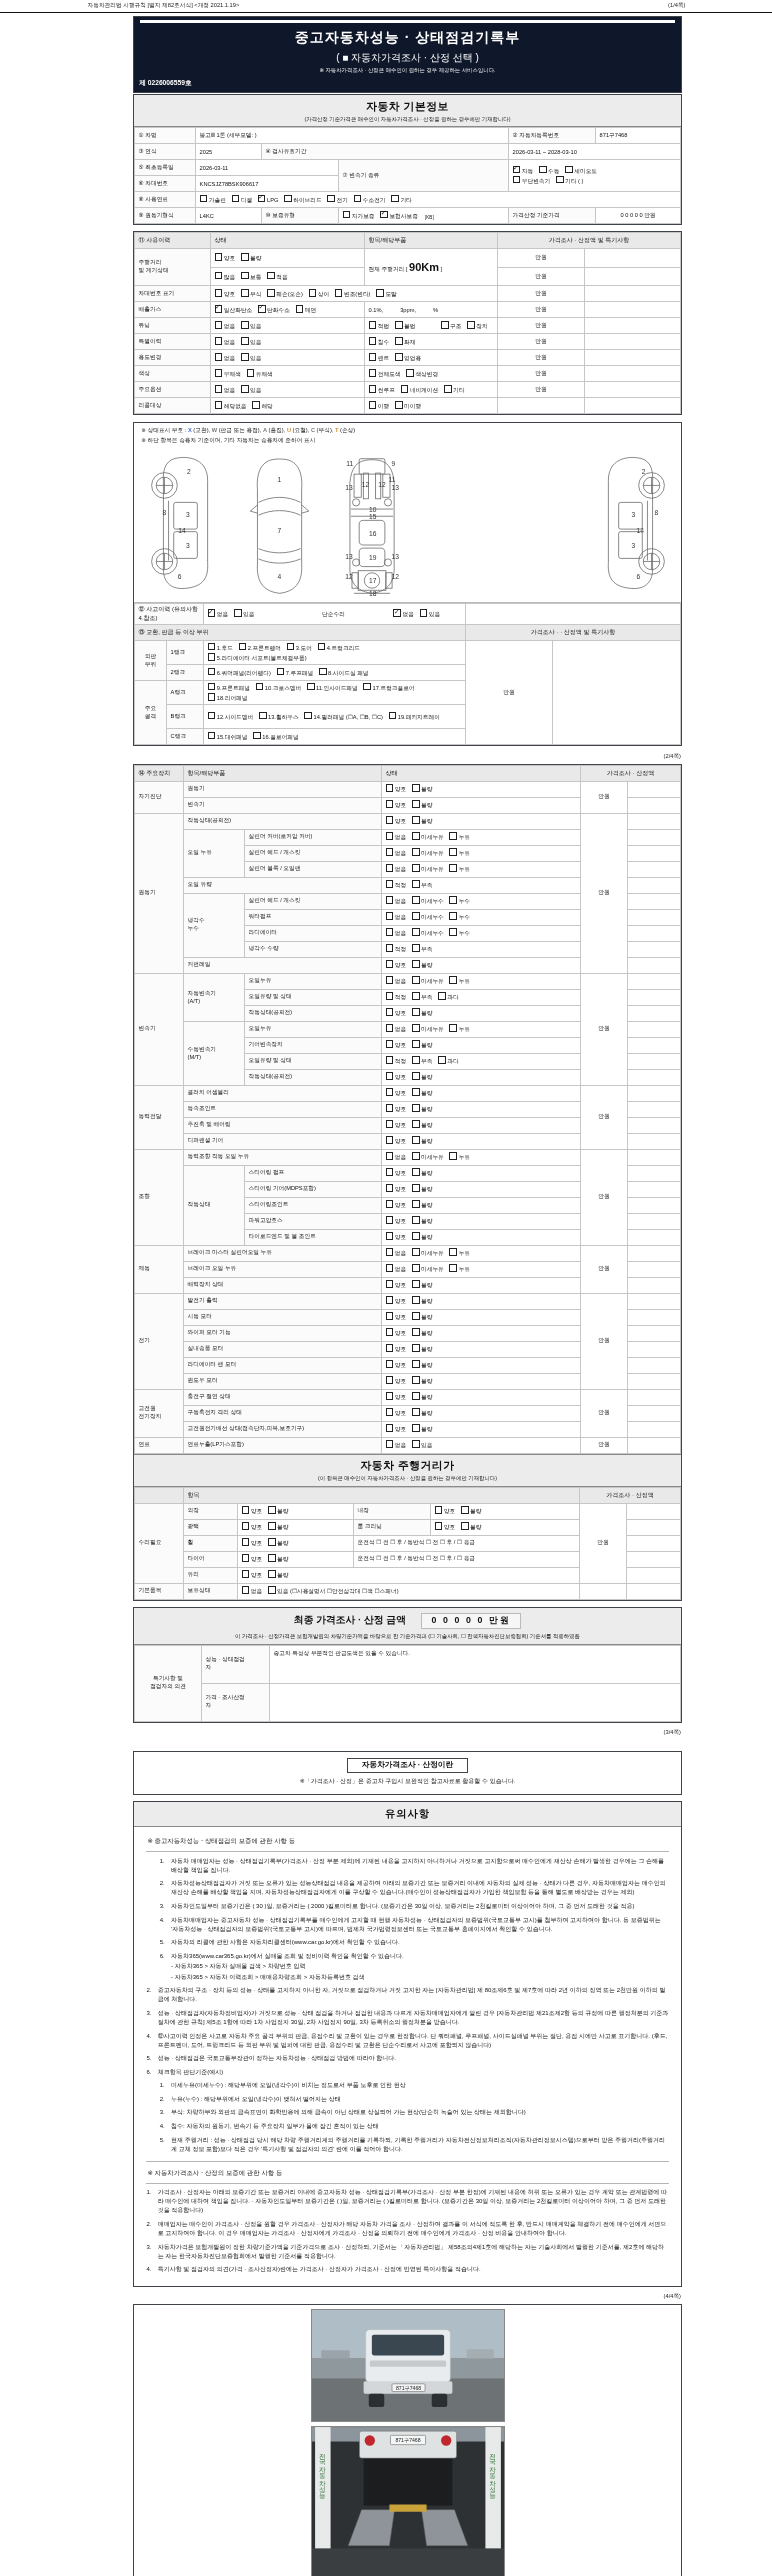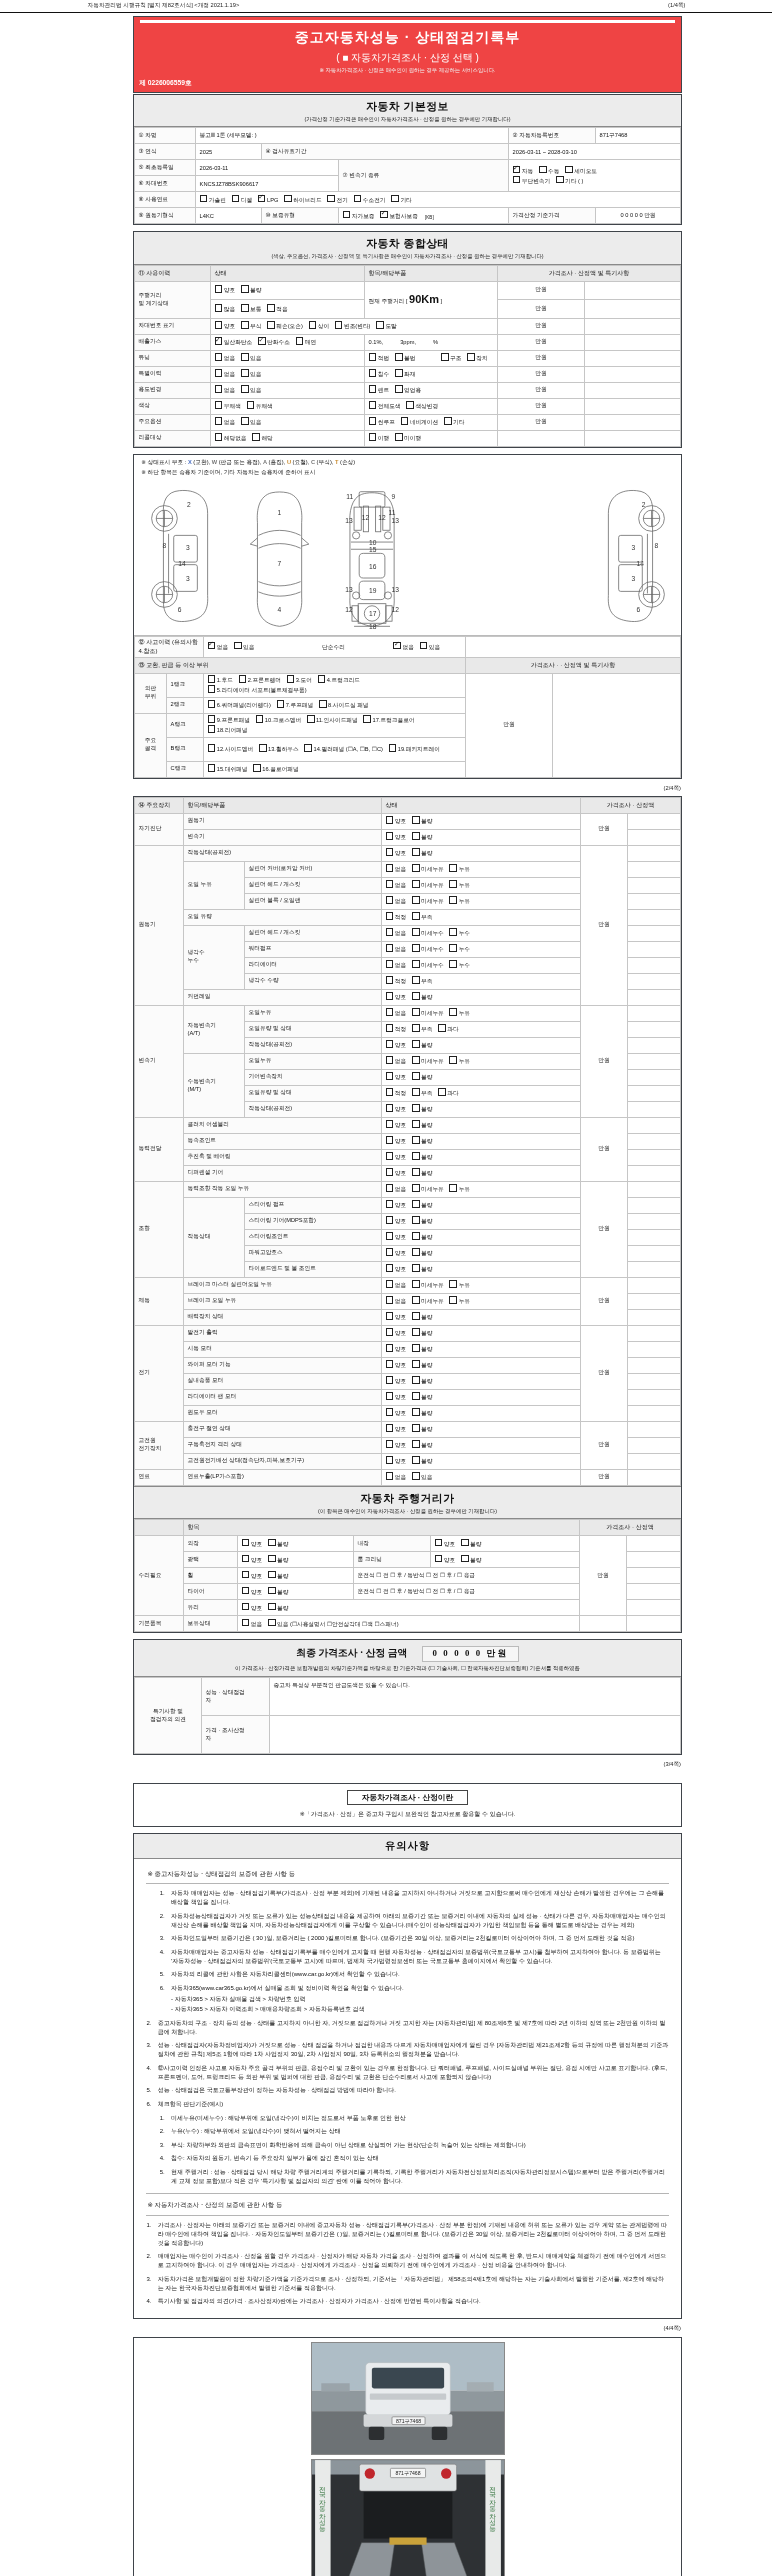--- a/index.html
+++ b/index.html
@@ -6,21 +6,21 @@
   body{width:773px;height:2576px;overflow:hidden;font-family:"Liberation Sans","DejaVu Sans",sans-serif;color:#111;}
   .topbar{width:598px;margin:2.1px auto 0;display:flex;justify-content:space-between;font-size:5.7px;color:#222;}
   .toprule{height:1px;background:#111;margin-top:1.5px;}
   .content{width:549px;margin:3.1px auto 0;margin-left:133px;}
   .pmark{text-align:right;font-size:5.7px;color:#222;margin:1px 1px 3.1px 0;}
   .sec{border:1.5px solid #3f444a;background:#fff;margin-bottom:6.2px;}
   .titleband{background:#ececec;text-align:center;padding:4.6px 0 3.6px;border-bottom:0.5px solid #8a8a8a;}
   .titleband .t{font-size:10.8px;font-weight:bold;letter-spacing:0.5px;}
   .titleband .n{font-size:5.4px;margin-top:2.1px;color:#222;}
   
-  .dhead{background:#ef4444;color:#fff;border:1.5px solid #3f444a;padding:2.6px 5.2px 4.1px;margin-bottom:1px;}
+  .dhead{background:#0f172a;color:#fff;border:1.5px solid #3f444a;padding:2.6px 5.2px 4.1px;margin-bottom:1px;}
   .dhead .stripe{height:2.6px;background:#fff;margin:1px 1px 6.2px;}
   .dhead .title{text-align:center;font-size:14px;font-weight:bold;letter-spacing:1px;}
   .dhead .sub{text-align:center;font-size:10px;margin-top:3.6px;}
   .dhead .note{text-align:center;font-size:5.4px;margin-top:2.6px;color:#f0f0f0;}
   .dhead .docno{font-size:6.7px;font-weight:bold;margin-top:4.6px;}
   
   table.f{width:100%;border-collapse:collapse;table-layout:fixed;}
   table.f td{border:0.5px solid #c6c6c6;font-size:5.7px;padding:1px 3.6px;height:13px;vertical-align:middle;overflow:hidden;word-break:keep-all;}
   table.f td.lbl{background:#fbfbfb;white-space:pre-line;}
   table.f td.hd{background:#e9e9e9;font-size:6px;}
@@ -29,21 +29,21 @@
   .cb{display:inline-block;width:5.7px;height:5.7px;border:0.8px solid #222;background:#fff;margin-right:1.5px;vertical-align:-0.5px;position:relative;}
   .cb.on::after{content:"\2713";position:absolute;left:-0.5px;top:-2.6px;font-size:6.7px;font-weight:bold;color:#111;}
   .opt{margin-right:5.7px;white-space:nowrap;display:inline-block;}
   .mile{font-size:11px;font-weight:bold;}
   .kb{font-size:4.6px;vertical-align:-1px;margin-left:1.5px;}
   
   .legend{padding:3.6px 7.2px;font-size:5.7px;border-bottom:0;line-height:1.7;}
   .diagram{border-bottom:0.5px solid #bbb;padding:2.1px 0;}
   
   .finalband{background:#ececec;padding:5.2px 0 4.1px;border-bottom:0.5px solid #8a8a8a;text-align:center;}
-  .finalband .row1{font-size:9.8px;font-weight:bold;font-family:Liberation Serif, serif;}
+  .finalband .row1{font-size:9.8px;font-weight:bold;}
   .finalband .val{display:inline-block;border:0.5px solid #bbb;background:#f6f6f6;font-size:8.8px;font-weight:bold;padding:1px 9.3px;margin-left:12.4px;letter-spacing:2.1px;}
   .finalband .n2{font-size:5.4px;margin-top:3.6px;font-weight:normal;}
   
   .notice-head{background:#ececec;text-align:center;padding:5.2px 0;border-bottom:0.5px solid #8a8a8a;font-size:10.3px;font-weight:bold;letter-spacing:1px;}
   .notice-body{padding:4.1px 12.4px 7.2px;font-size:6px;line-height:1.5;color:#111;}
   .nsub{padding:5.2px 1px;border-bottom:0.5px solid #b5b5b5;font-size:6.4px;margin-bottom:4.1px;}
   .nsub2{border-top:0.5px solid #b5b5b5;margin-top:7.2px;padding-top:6.2px;}
   .nitem{display:flex;margin:4.6px 0;}
   .nitem .num{flex:none;width:11.3px;}
   .nitem .txt{flex:1;}
@@ -124,24 +124,20 @@
             <td class="lbl">⑩ 보증유형</td>
             <td><span class="opt"><span class="cb "></span><span>자가보증</span></span><span class="opt"><span class="cb on"></span><span>보험사보증</span></span><span class="kb">[KB]</span></td>
             <td class="lbl">가격산정 기준가격</td>
             <td class="pc">0 0 0 0 0 만원</td>
           </tr>
         </tbody>
       </table>
   </div>
 
   <div class="sec">
-    <div class="titleband">
-      <div class="t">자동차 종합상태</div>
-      <div class="n">(색상, 주요옵션, 가격조사 · 산정액 및 특기사항은 매수인이 자동차가격조사 · 산정을 원하는 경우에만 기재합니다)</div>
-    </div>
     <table class="f" id="summary-table">
         <colgroup>
           <col style="width:76px">
           <col style="width:154px">
           <col style="width:133px">
           <col style="width:87px">
           <col>
         </colgroup>
   <tbody>
           <tr>

